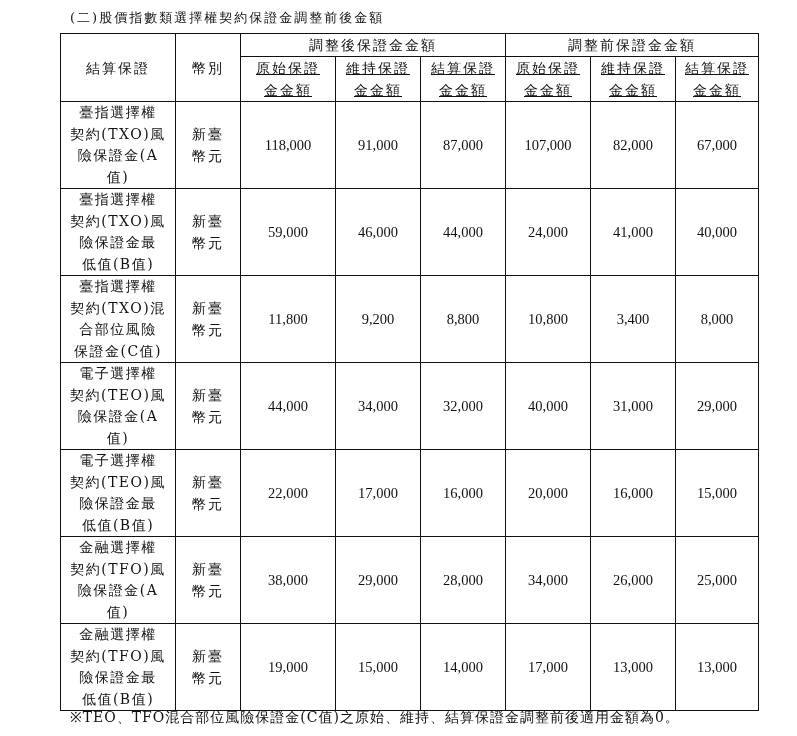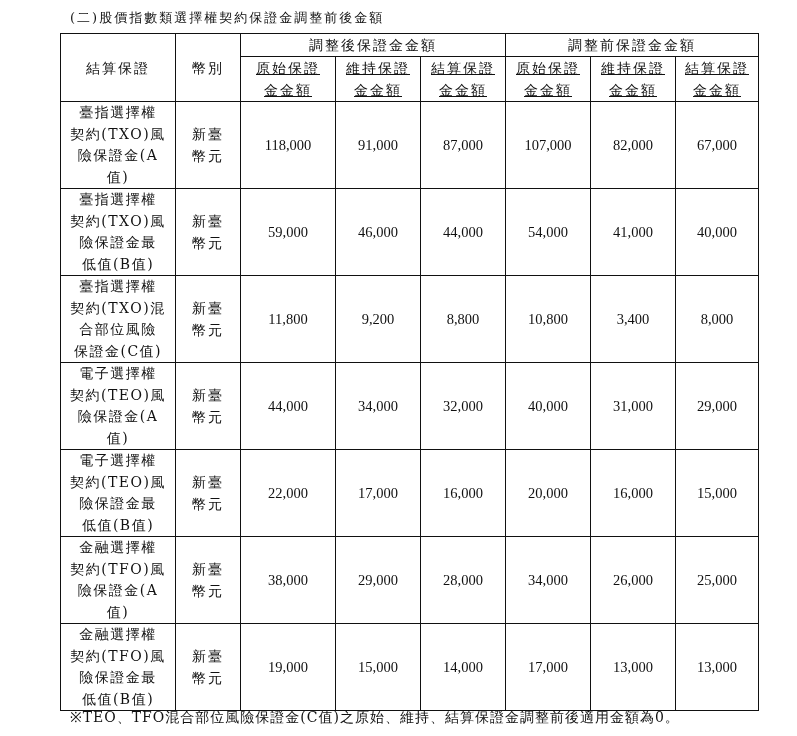--- a/index.html
+++ b/index.html
@@ -104,21 +104,21 @@
         <span>險保證金最</span>
         <span>低值(B值)</span>
       </td>
       <td class="currency-cell">
         <span>新臺</span>
         <span>幣元</span>
       </td>
       <td class="num-cell">59,000</td>
       <td class="num-cell">46,000</td>
       <td class="num-cell">44,000</td>
-      <td class="num-cell">54,000</td>
+      <td class="num-cell">24,000</td>
       <td class="num-cell">41,000</td>
       <td class="num-cell">40,000</td>
     </tr>
 
     <tr class="data-row">
       <td class="name-cell">
         <span>臺指選擇權</span>
         <span>契約(TXO)混</span>
         <span>合部位風險</span>
         <span>保證金(C值)</span>

